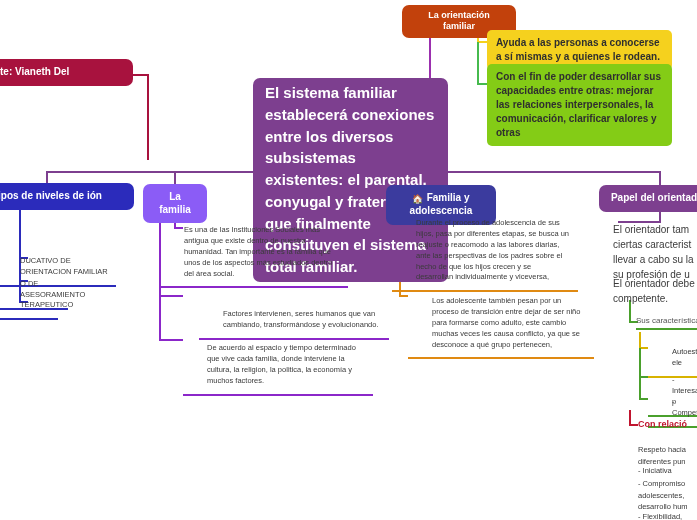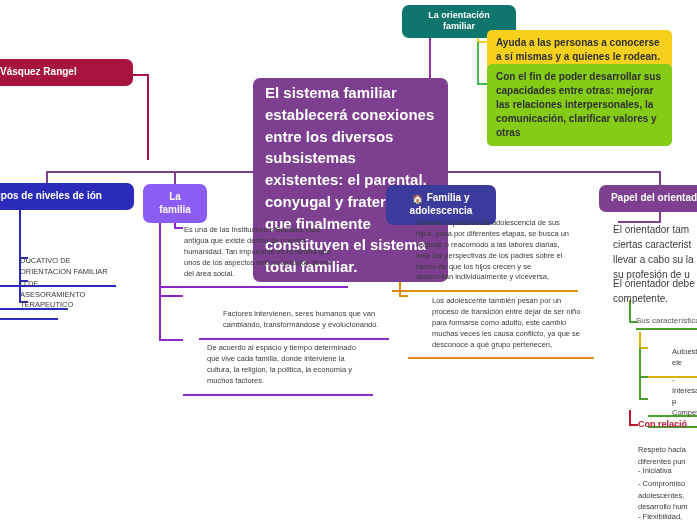--- a/index.html
+++ b/index.html
@@ -33,21 +33,21 @@
     background: #a8123e;
     border-radius: 0 7px 7px 0;
   }
   .box-central {
     background: #7d3f8f;
     font-size: 15px;
     line-height: 1.45;
     padding: 4px 12px;
   }
   .box-orient-fam {
-    background: #0f766e;
+    background: #c2410c;
     border-radius: 7px;
     font-size: 9px;
     padding: 5px 12px;
   }
   .box-tipos {
     background: #2b2bbb;
     border-radius: 0 7px 7px 0;
     font-size: 10px;
   }
   .box-familia {
@@ -152,21 +152,21 @@
 
   <path d="M660 210 L660 222 L618 222" stroke="#7d3f8f" stroke-width="2" fill="none"></path>
   <path d="M630 300 L630 322 L638 322" stroke="#4aa02c" stroke-width="2" fill="none"></path>
   <path d="M640 332 L640 348 L648 348" stroke="#d8b300" stroke-width="2" fill="none"></path>
   <path d="M640 348 L640 377 L648 377" stroke="#4aa02c" stroke-width="2" fill="none"></path>
   <path d="M640 377 L640 399 L648 399" stroke="#4aa02c" stroke-width="2" fill="none"></path>
   <path d="M630 410 L630 425 L638 425" stroke="#c0152f" stroke-width="2" fill="none"></path>
 </svg>
 
 <div class="node title-box box-author" style="left:-10px; top:59px; width:143px;">
-  <div>Vásquez Rangel</div>
+  <div>te: Vianeth Del</div>
 </div>
 
 <div class="node title-box box-central" style="left:253px; top:78px; width:195px;">
   <span>El sistema familiar establecerá conexiones entre los diversos subsistemas existentes: el parental, conyugal y fraternal, que finalmente constituyen el sistema total familiar.</span>
 </div>
 
 <div class="node title-box box-orient-fam" style="left:402px; top:5px; width:114px; text-align:center;">
   <span>La orientación familiar</span>
 </div>
 <div class="node filled fill-yellow" style="left:487px; top:30px; width:185px;">

